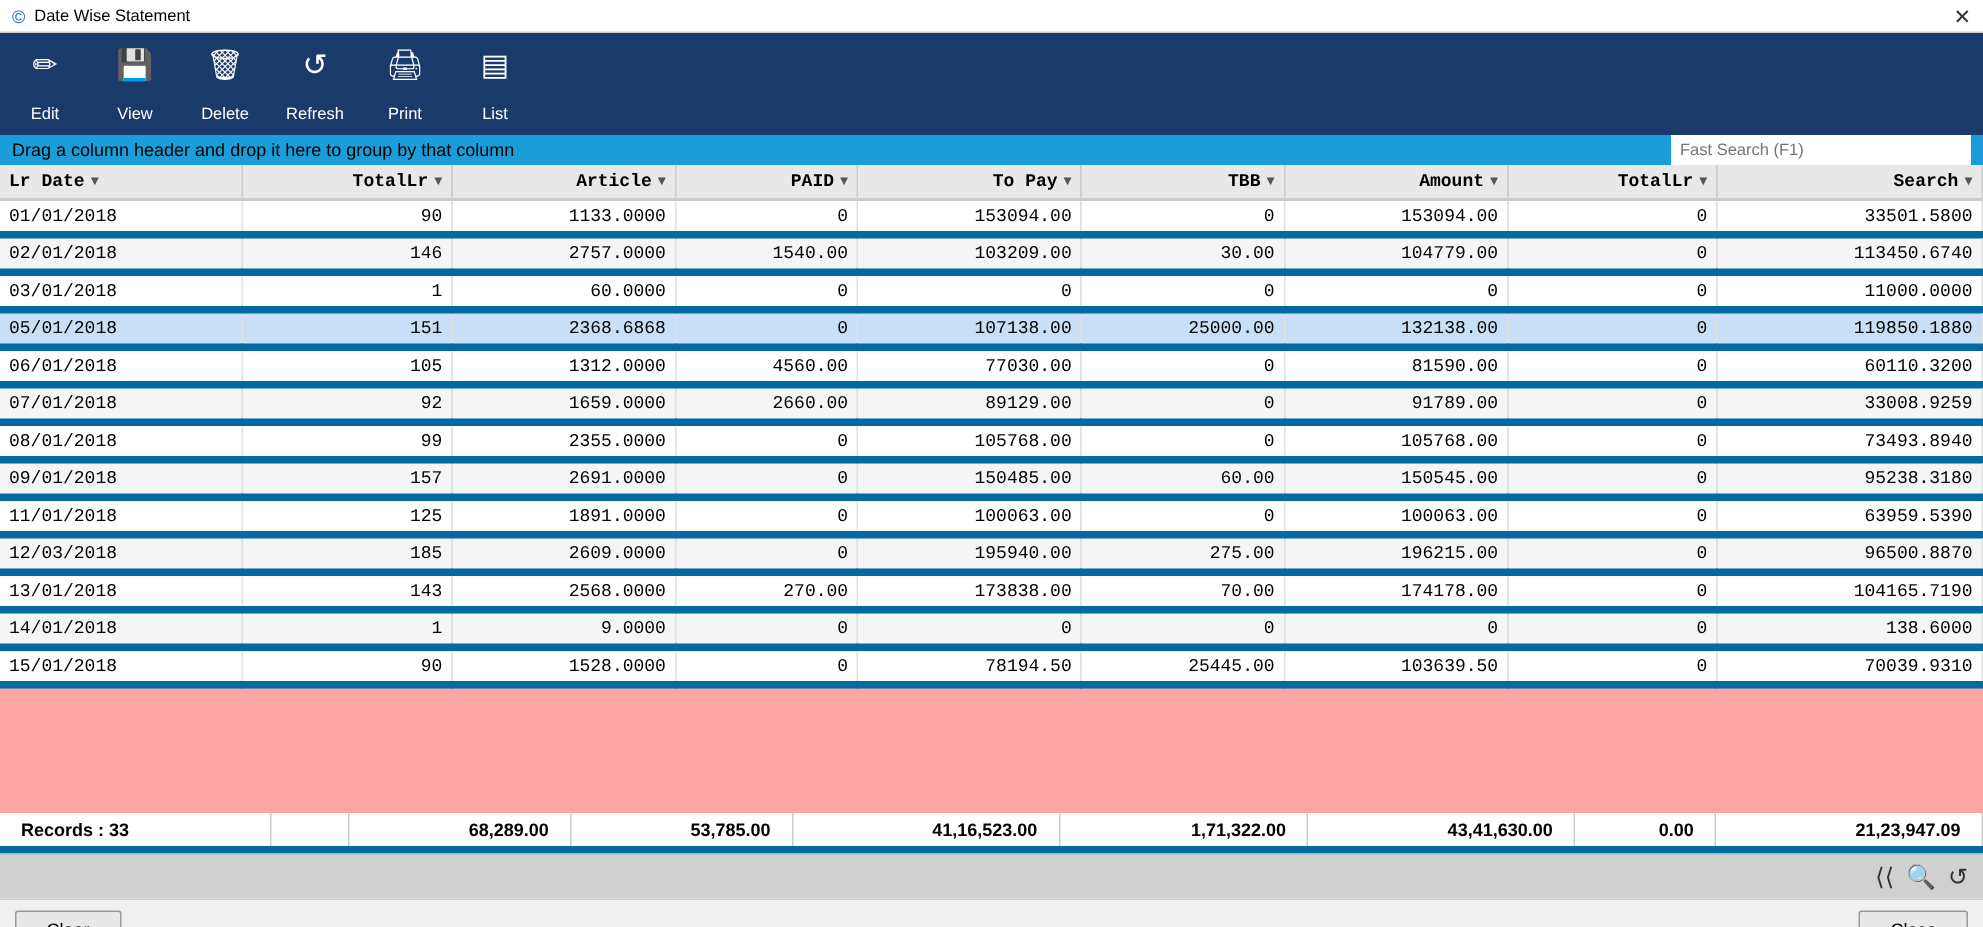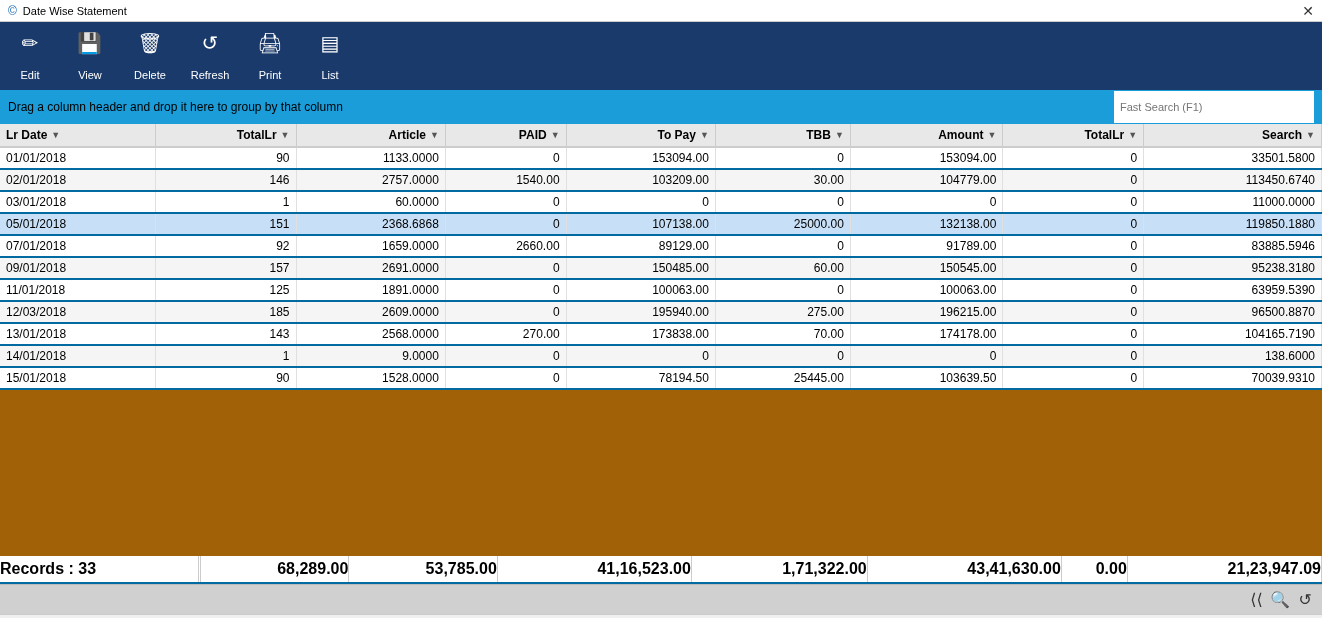--- a/index.html
+++ b/index.html
@@ -36,42 +36,43 @@
       color: white;
       cursor: pointer;
       min-width: 40px;
     }
     .toolbar-icon { font-size: 20px; margin-bottom: 2px; }
     .toolbar-label { font-size: 11px; margin-top: 12px; }
 
     
     .drag-hint-bar {
       background: #1a9dd9;
-      height: 34px;
+      height: 20px;
       display: flex;
       align-items: center;
       justify-content: space-between;
       padding: 0 8px;
     }
     .fast-search {
       background: white;
       border: none;
       height: 20px;
       width: 200px;
-      padding: 16px 6px;
+      padding: 4px 6px;
       font-size: 11px;
       color: #999;
     }
 
     
     .table-container {
       overflow-y: auto;
       overflow-x: hidden;
       height: calc(618px - 22px - 68px - 26px - 30px - 40px);
-      background: #a16207;
+      background: #fca5a5;
+      font-family: Liberation Mono, monospace;
     }
     table {
       width: 100%;
       border-collapse: collapse;
       font-size: 12px;
     }
     thead tr {
       background: #e8e8e8;
       border-bottom: 2px solid #ccc;
     }
@@ -81,40 +82,40 @@
       font-weight: 600;
       white-space: nowrap;
       user-select: none;
       cursor: pointer;
     }
     th:first-child { text-align: left; }
     th .th-inner { display: flex; align-items: center; justify-content: flex-end; gap: 4px; }
     th:first-child .th-inner { justify-content: flex-start; }
     .filter-icon { color: #555; font-size: 9px; }
 
-    tbody tr { border-bottom: 2px solid #0369a1; }
+    tbody tr { border-bottom: 5px solid #0369a1; }
     tbody tr:nth-child(even) { background: #f5f5f5; }
     tbody tr:nth-child(odd) { background: #ffffff; }
     tbody tr.highlighted { background: #c8e0f7; }
     td {
       padding: 3px 6px;
       text-align: right;
       border-right: 1px solid #e0e0e0;
       white-space: nowrap;
     }
     td:first-child { text-align: left; }
     .totals-row-table {
       width: 100%;
       border-collapse: collapse;
     }
     .totals-row-table td {
-      padding: 4px 0;
+      padding: 4px 14px;
       text-align: right;
       font-weight: 600;
-      font-size: 16px;
+      font-size: 12px;
       border-right: 1px solid #ccc;
     }
     .totals-row-table td:first-child { text-align: left; }
 
     
     .status-bar {
       background: #d0d0d0;
       height: 30px;
       display: flex;
       align-items: center;
@@ -286,29 +287,51 @@
           <td>151</td>
           <td>2368.6868</td>
           <td>0</td>
           <td>107138.00</td>
           <td>25000.00</td>
           <td>132138.00</td>
           <td>0</td>
           <td>119850.1880</td>
         </tr>
         <tr>
+          <td>06/01/2018</td>
+          <td>105</td>
+          <td>1312.0000</td>
+          <td>4560.00</td>
+          <td>77030.00</td>
+          <td>0</td>
+          <td>81590.00</td>
+          <td>0</td>
+          <td>60110.3200</td>
+        </tr>
+        <tr>
           <td>07/01/2018</td>
           <td>92</td>
           <td>1659.0000</td>
           <td>2660.00</td>
           <td>89129.00</td>
           <td>0</td>
           <td>91789.00</td>
           <td>0</td>
-          <td>83885.5946</td>
+          <td>33008.9259</td>
+        </tr>
+        <tr>
+          <td>08/01/2018</td>
+          <td>99</td>
+          <td>2355.0000</td>
+          <td>0</td>
+          <td>105768.00</td>
+          <td>0</td>
+          <td>105768.00</td>
+          <td>0</td>
+          <td>73493.8940</td>
         </tr>
         <tr>
           <td>09/01/2018</td>
           <td>157</td>
           <td>2691.0000</td>
           <td>0</td>
           <td>150485.00</td>
           <td>60.00</td>
           <td>150545.00</td>
           <td>0</td>

